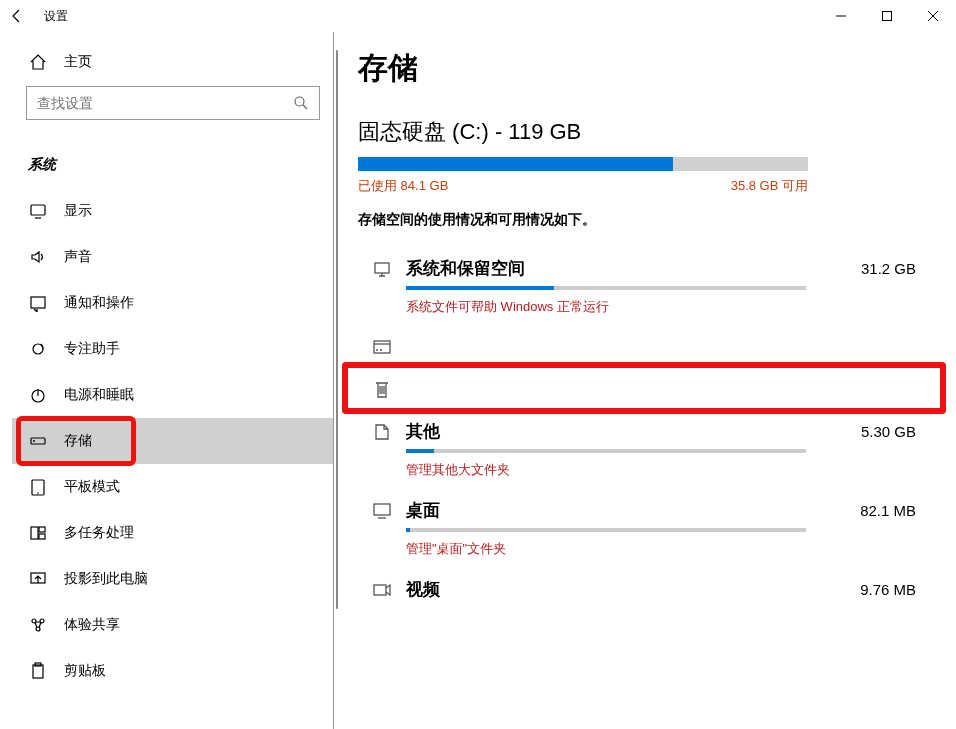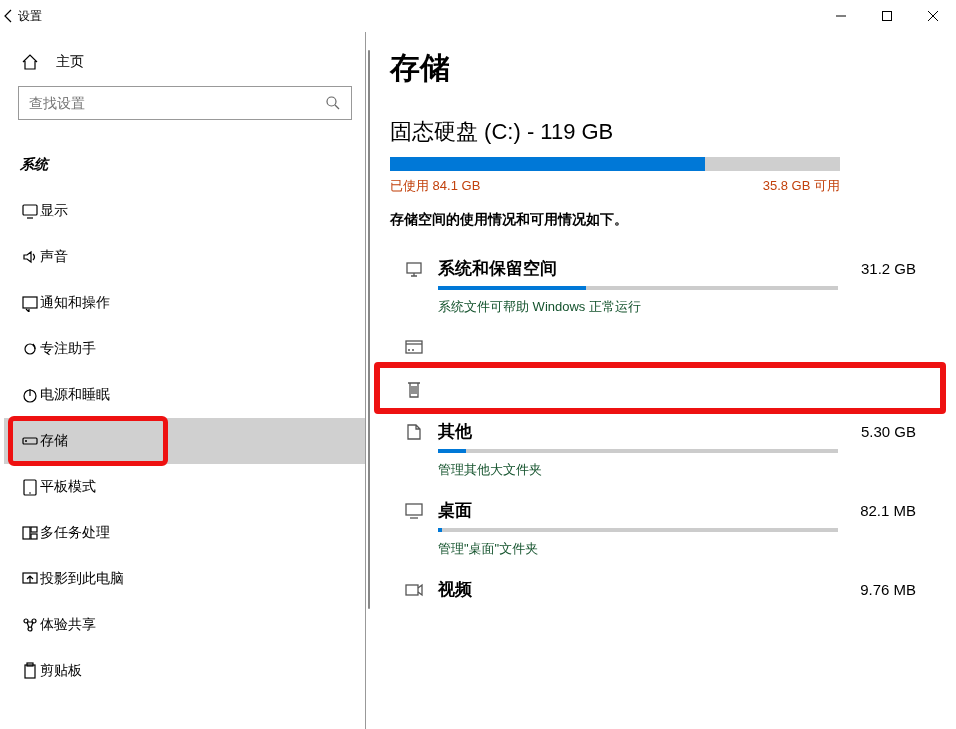--- a/index.html
+++ b/index.html
@@ -1,34 +1,34 @@
 <!DOCTYPE html>
 <html><head>
 <meta charset="utf-8">
 <style>
   * { box-sizing: border-box; margin: 0; padding: 0; }
   html, body { width: 956px; height: 729px; font-family: "Microsoft YaHei", "Segoe UI", sans-serif; font-size: 14px; color: #000; background: #fff; overflow: hidden; }
 
   .titlebar { height: 32px; display: flex; align-items: center; justify-content: space-between; }
-  .titlebar-left { display: flex; align-items: center; padding-left: 0; }
+  .titlebar-left { display: flex; align-items: center; gap: 18px; padding-left: 8px; }
   .back-arrow { width: 18px; height: 18px; display: flex; align-items: center; justify-content: center; }
   .app-title { font-size: 12px; }
   .window-controls { display: flex; }
   .win-btn { width: 46px; height: 32px; display: flex; align-items: center; justify-content: center; }
 
   .body { display: flex; height: calc(729px - 32px); }
 
-  .sidebar { width: 366px; padding: 10px 0 0 4px; position: relative; }
+  .sidebar { width: 334px; padding: 10px 0 0 12px; position: relative; }
   .home-row { display: flex; align-items: center; gap: 16px; padding: 10px 16px; }
   .search-wrap { margin: 4px 14px 32px 14px; border: 1px solid #999; height: 34px; display: flex; align-items: center; padding: 0 10px; justify-content: space-between; }
   .search-wrap input { border: none; outline: none; font-size: 14px; width: 100%; font-family: inherit; }
   .section-label { font-weight: 700; font-size: 14px; padding: 4px 16px 14px 16px; font-style: italic; }
 
   .nav { display: flex; flex-direction: column; }
-  .nav-item { display: flex; align-items: center; padding: 0 16px; height: 46px; cursor: default; }
+  .nav-item { display: flex; align-items: center; gap: 16px; padding: 0 16px; height: 46px; cursor: default; }
   .nav-item.selected { background: #d0d0d0; }
   .nav-icon { width: 20px; height: 20px; display: flex; align-items: center; justify-content: center; flex-shrink: 0; }
   .nav-label { font-size: 14px; }
   .hl-storage { position: relative; }
   .hl-storage::after { content:""; position:absolute; left:4px; top:-2px; right:198px; bottom:-2px; border:5px solid #e11; border-radius:6px; pointer-events:none; }
 
   .divider { position: absolute; top: 0; bottom: 0; right: 0; width: 1px; background: #999; }
   .scrollbar { position:absolute; right:-4px; top:18px; bottom:120px; width:2px; background:#888; border-radius:2px; }
 
   .content { flex: 1; padding: 16px 32px 0 24px; overflow: hidden; }
@@ -41,21 +41,21 @@
 
   .cat-list { display: flex; flex-direction: column; }
   .cat-item { display: flex; padding: 10px 0; position: relative; }
   .cat-icon { width: 48px; display: flex; justify-content: center; padding-top: 2px; flex-shrink: 0; }
   .cat-body { flex: 1; padding-right: 8px; }
   .cat-head { display: flex; justify-content: space-between; align-items: baseline; margin-bottom: 6px; }
   .cat-name { font-size: 17px; font-weight: 600; }
   .cat-size { font-size: 15px; }
   .cat-bar { height: 4px; width: 400px; background: #ccc; margin-bottom: 8px; position: relative; }
   .cat-bar-fill { height:100%; background:#0078d7; }
-  .cat-sub { font-size: 13px; color: #14532d; }
+  .cat-sub { font-size: 13px; color: #b91c1c; }
   .hl-temp::after { content:""; position:absolute; left:-16px; right:-22px; top:-6px; bottom:-4px; border:6px solid #e11; border-radius:4px; pointer-events:none; }
 
   svg { display: block; }
 </style>
 </head>
 <body>
 
 <div class="titlebar">
   <div class="titlebar-left">
     <div class="back-arrow">

